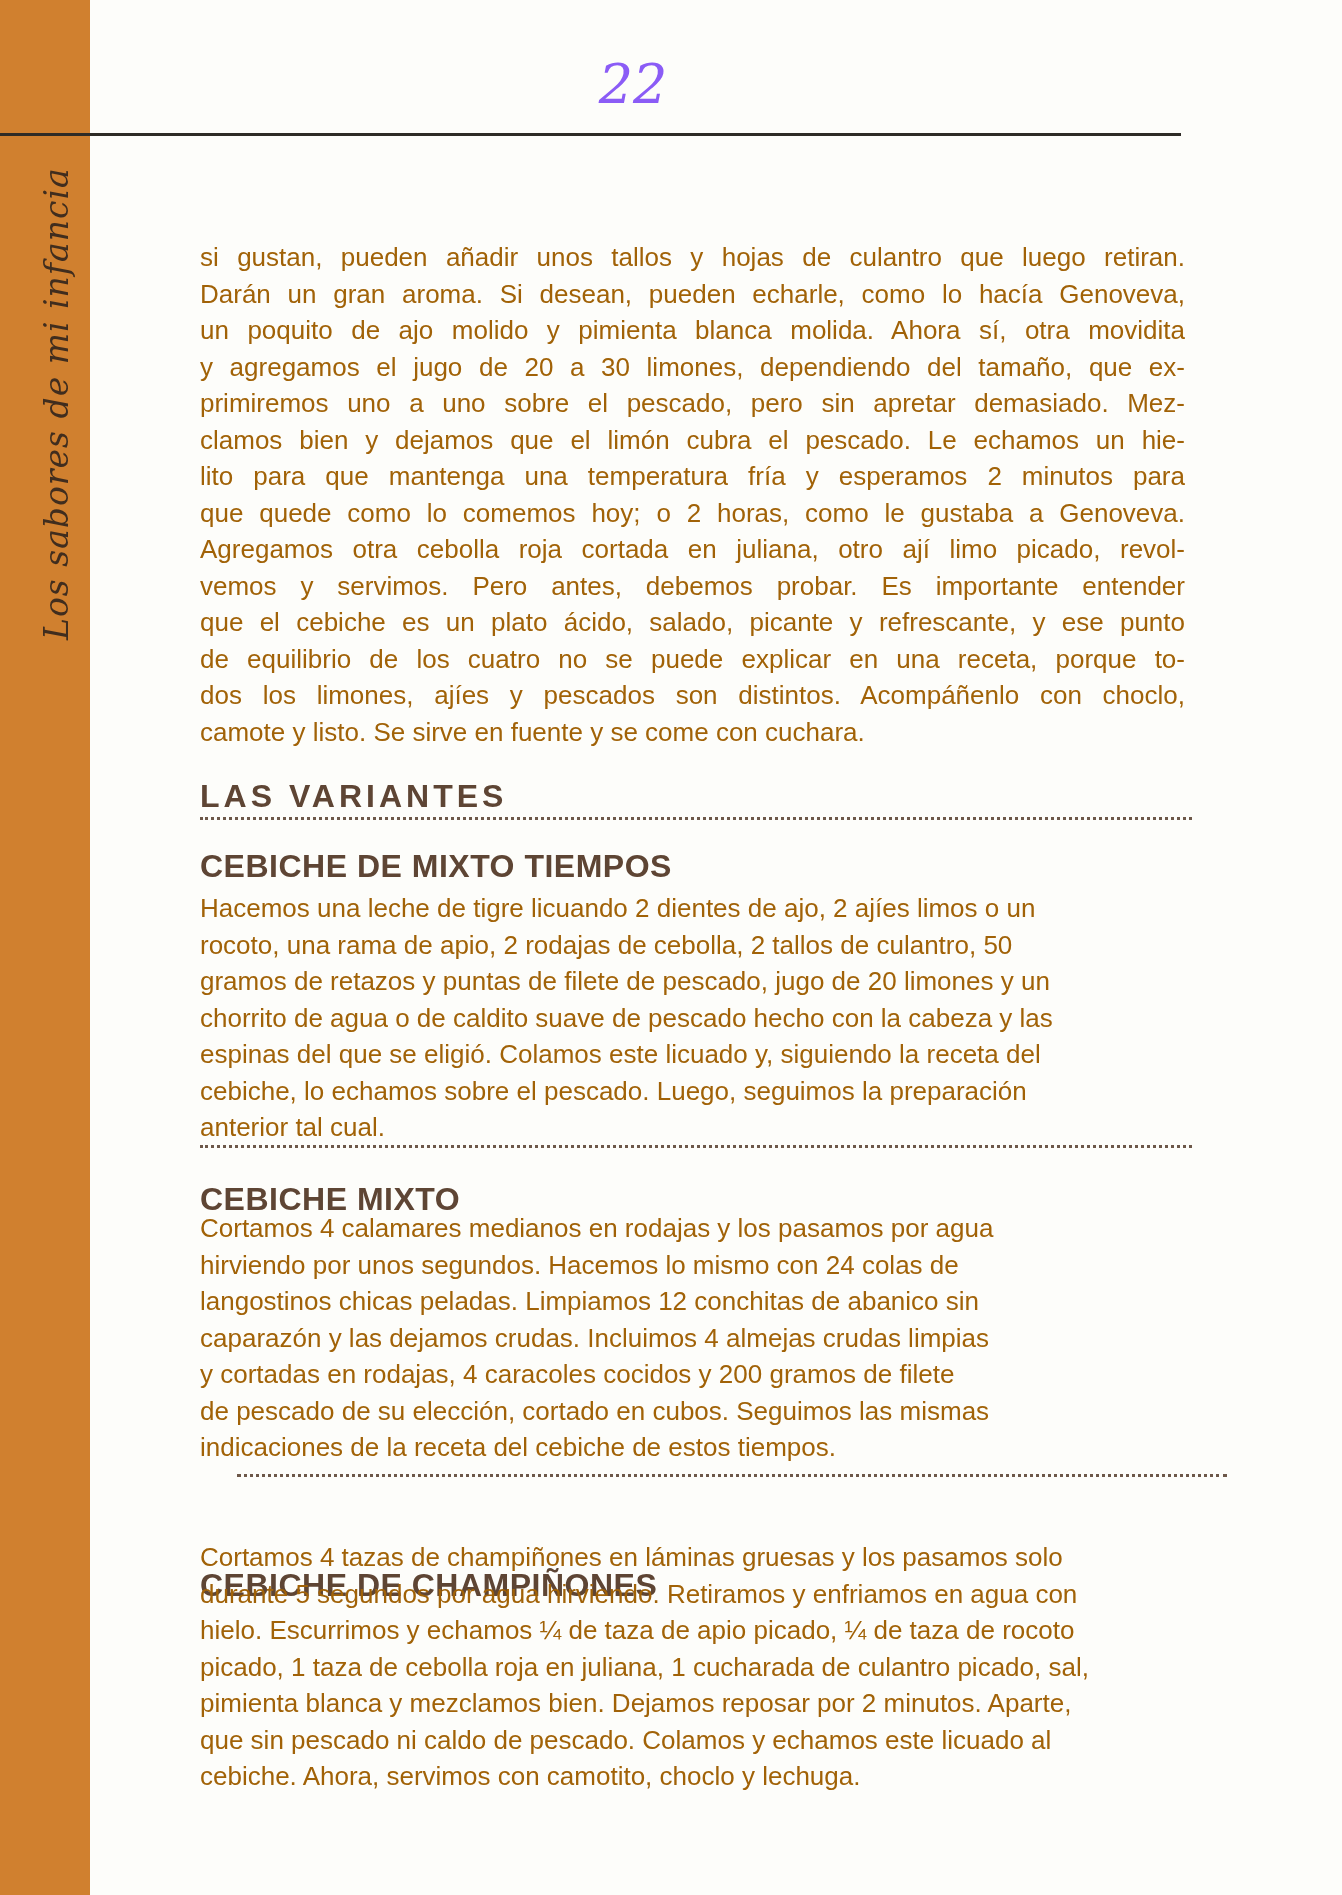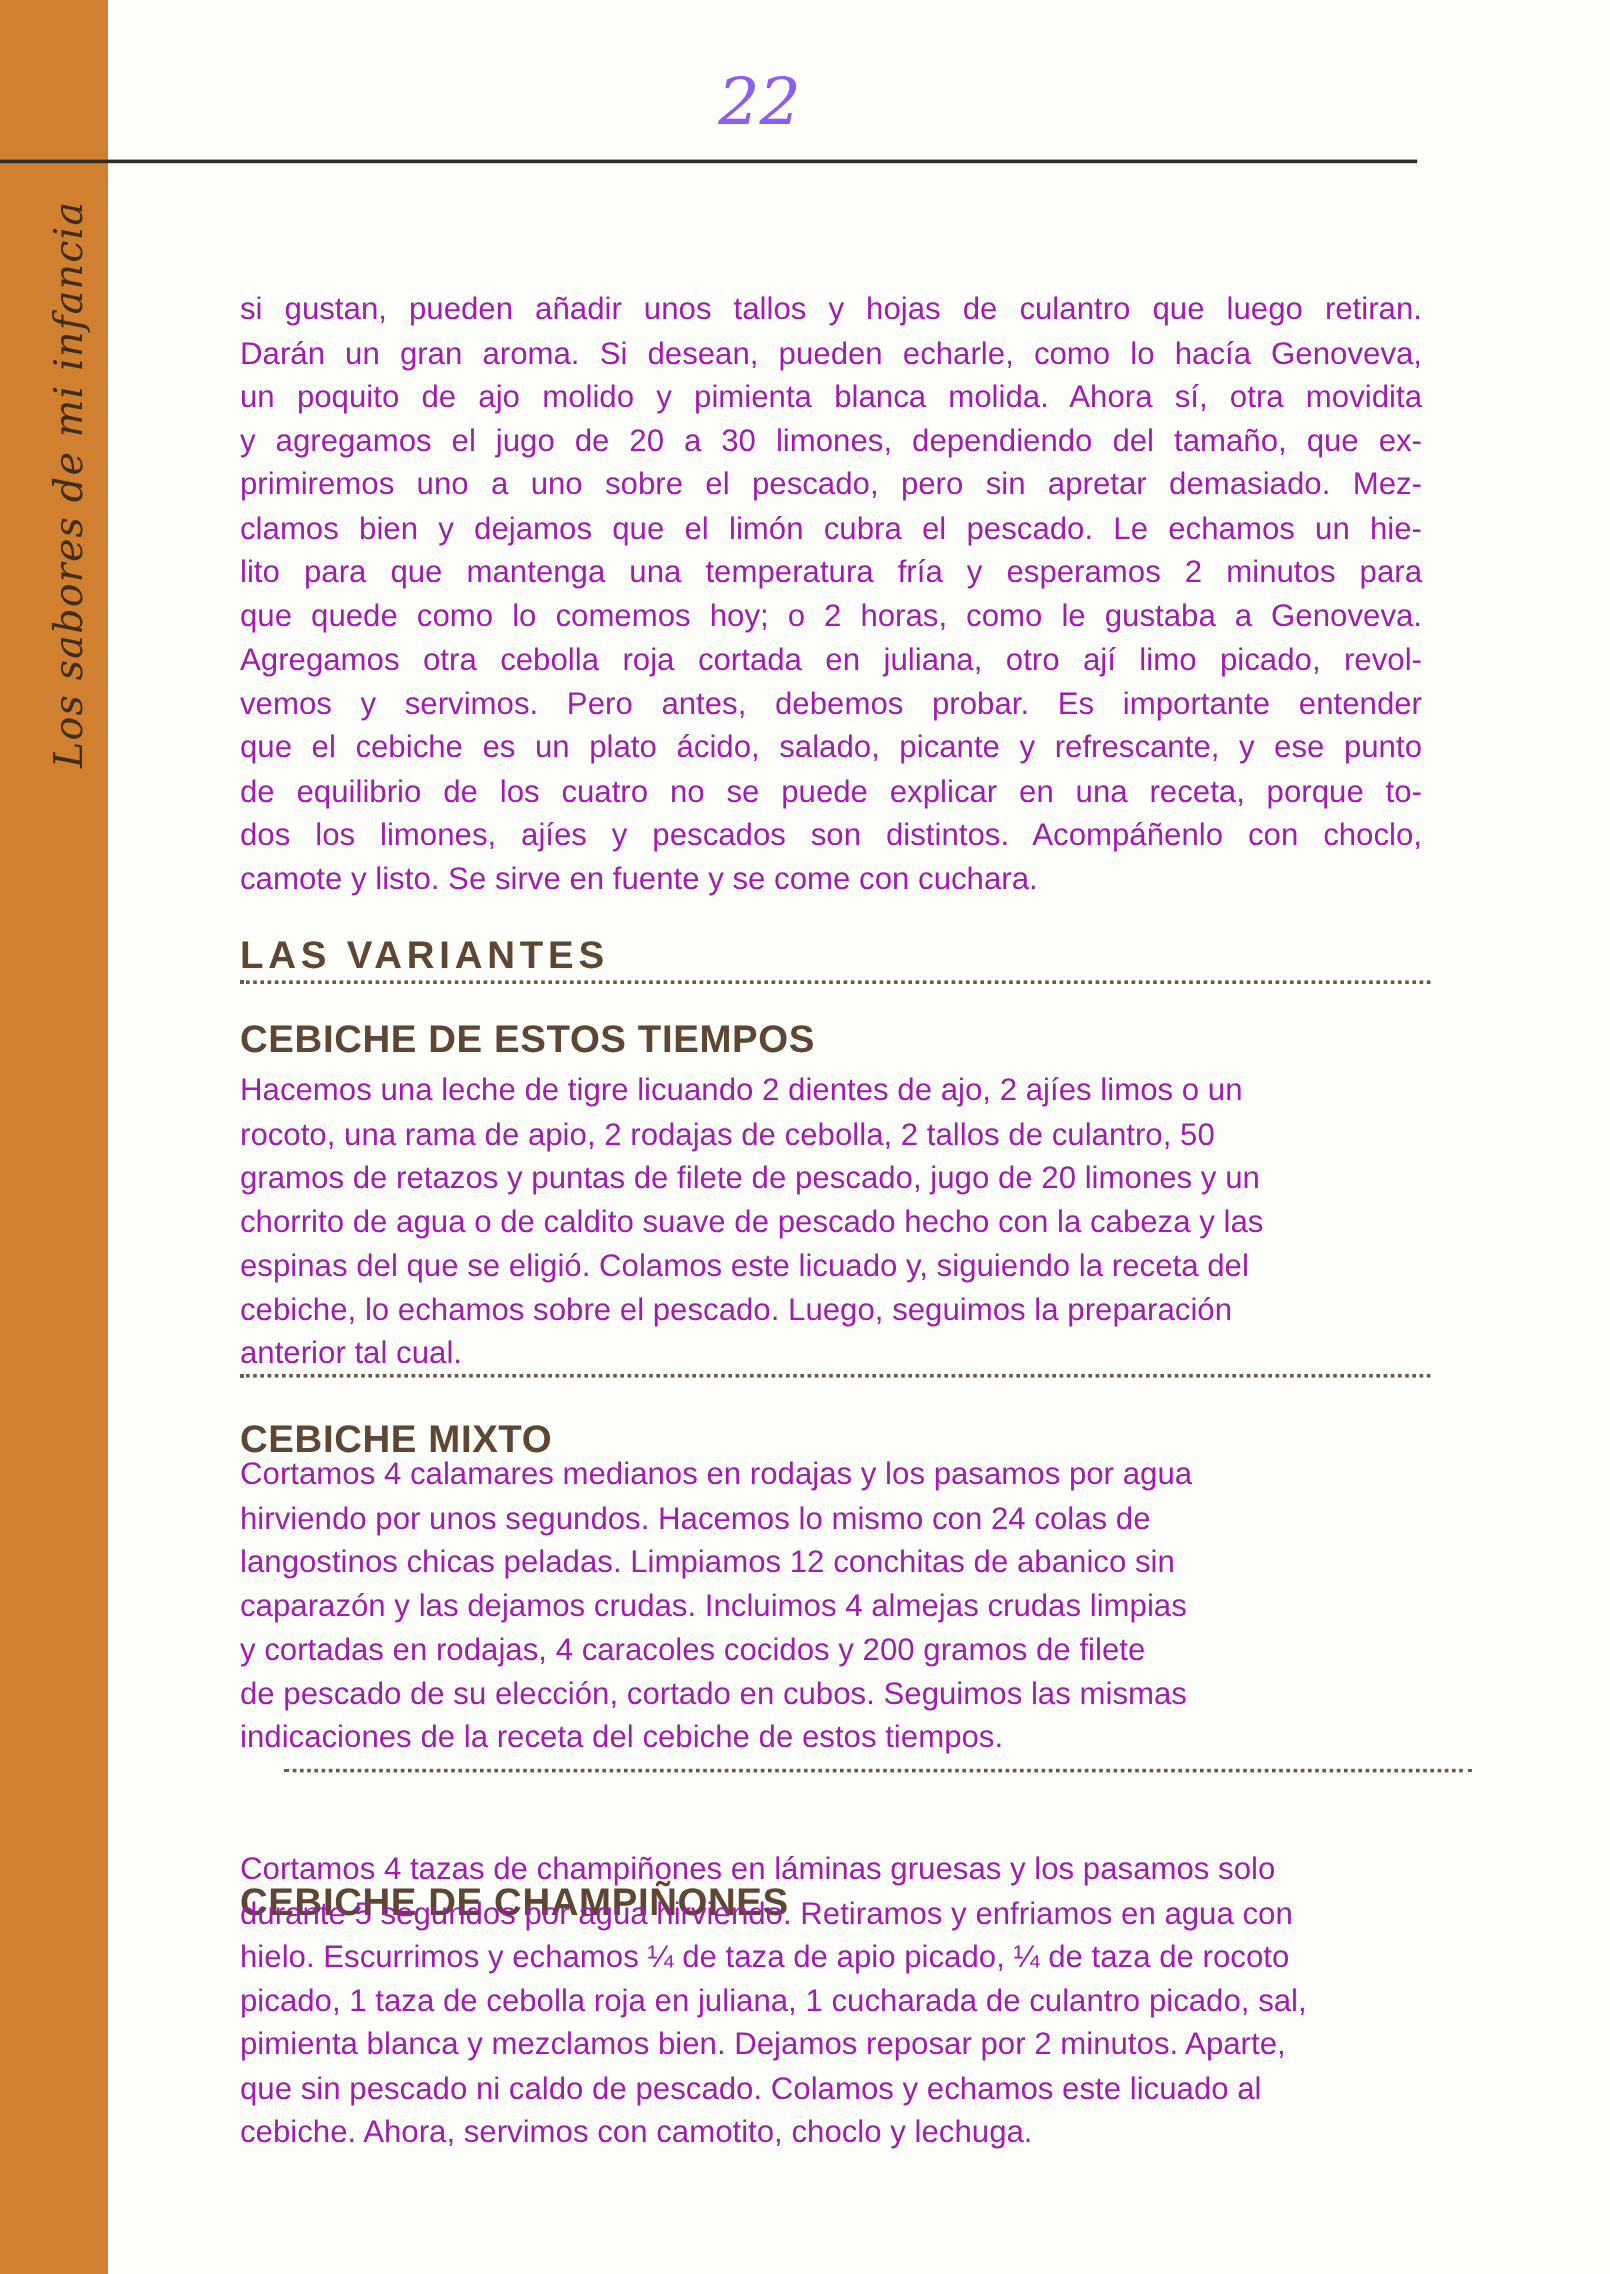--- a/index.html
+++ b/index.html
@@ -34,21 +34,21 @@
     font-style:italic;
     font-size:54px;line-height:58px;
     color:#8b5cf6;
   }
   .top-rule{
     position:absolute;left:0;top:133px;
     width:1181px;height:0;
     border-top:3px solid #2e2b26;
   }
   .col{position:absolute;left:200px;top:0;width:985px;}
-  .para{position:absolute;left:0;width:985px;color:#a21caf;font-size:26px;}
+  .para{position:absolute;left:0;width:985px;color:#a16207;font-size:26px;}
   .bline{line-height:36.5px;white-space:nowrap;}
   .para.justified .bline{white-space:normal;text-align:justify;text-align-last:justify;}
   .para.justified .bline.lastline{text-align:right;text-align-last:left;}
   .shead{
     position:absolute;left:0;width:985px;
     font-weight:700;font-size:32px;line-height:30px;
     letter-spacing:.5px;color:#5e4534;
     white-space:nowrap;
   }
   .shead.spaced{letter-spacing:4px;}
@@ -88,21 +88,21 @@
       <div class="bline">vemos y servimos. Pero antes, debemos probar. Es importante entender</div>
       <div class="bline">que el cebiche es un plato ácido, salado, picante y refrescante, y ese punto</div>
       <div class="bline">de equilibrio de los cuatro no se puede explicar en una receta, porque to-</div>
       <div class="bline">dos los limones, ajíes y pescados son distintos. Acompáñenlo con choclo,</div>
       <div class="bline lastline">camote y listo. Se sirve en fuente y se come con cuchara.</div>
     </div>
 
     <div class="shead spaced" style="top:781px">LAS VARIANTES</div>
     <div class="dotline dot1"></div>
 
-    <div class="shead" style="top:851px">CEBICHE DE ESTOS TIEMPOS</div>
+    <div class="shead" style="top:851px">CEBICHE DE MIXTO TIEMPOS</div>
     <div class="para" style="top:890px">
       <div class="bline">Hacemos una leche de tigre licuando 2 dientes de ajo, 2 ajíes limos o un</div>
       <div class="bline">rocoto, una rama de apio, 2 rodajas de cebolla, 2 tallos de culantro, 50</div>
       <div class="bline">gramos de retazos y puntas de filete de pescado, jugo de 20 limones y un</div>
       <div class="bline">chorrito de agua o de caldito suave de pescado hecho con la cabeza y las</div>
       <div class="bline">espinas del que se eligió. Colamos este licuado y, siguiendo la receta del</div>
       <div class="bline">cebiche, lo echamos sobre el pescado. Luego, seguimos la preparación</div>
       <div class="bline">anterior tal cual.</div>
     </div>
     <div class="dotline dot2"></div>

